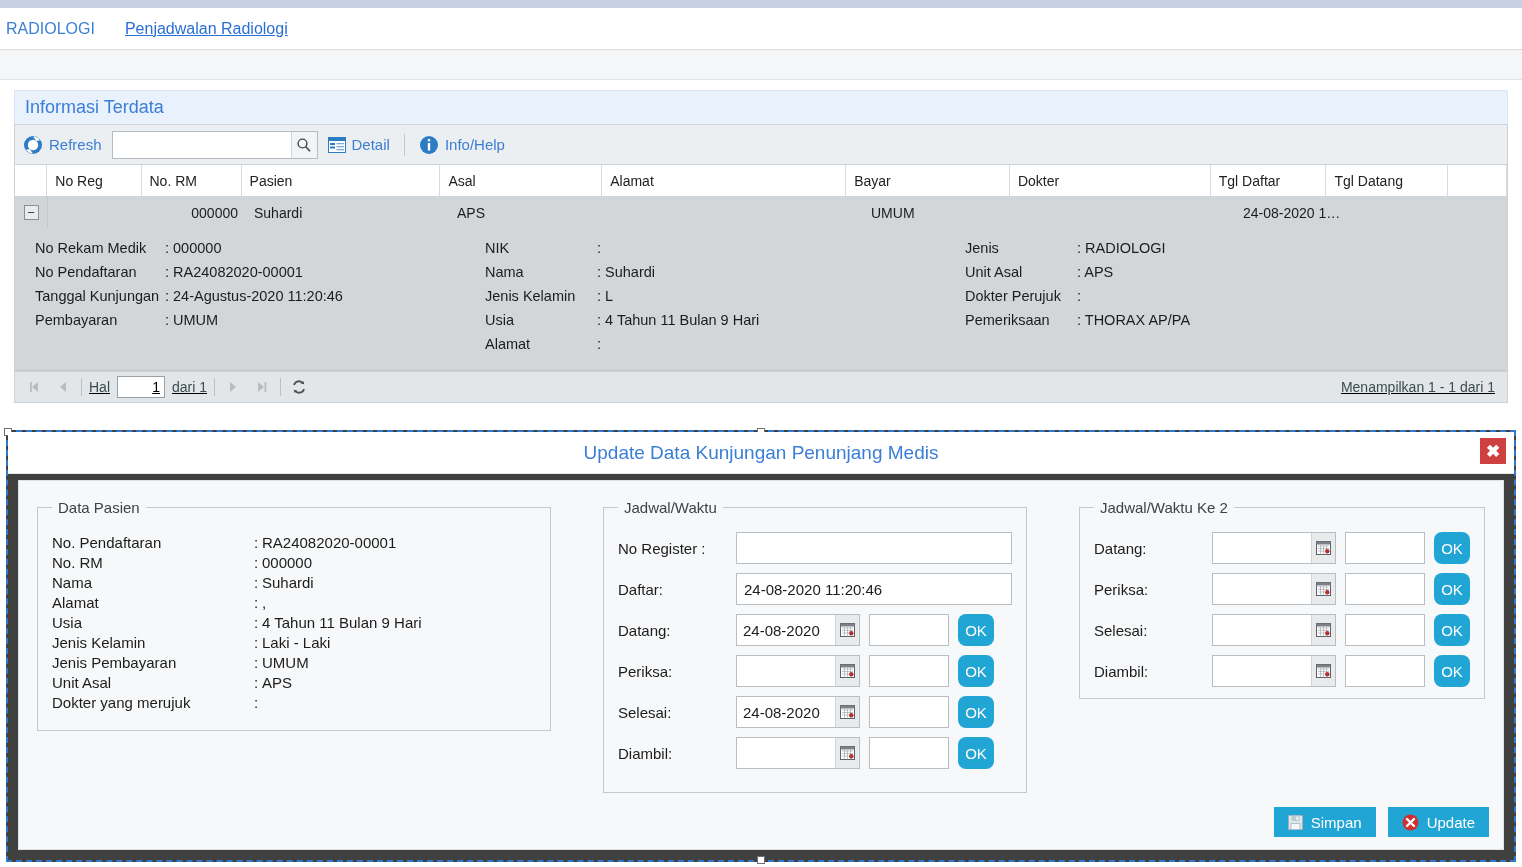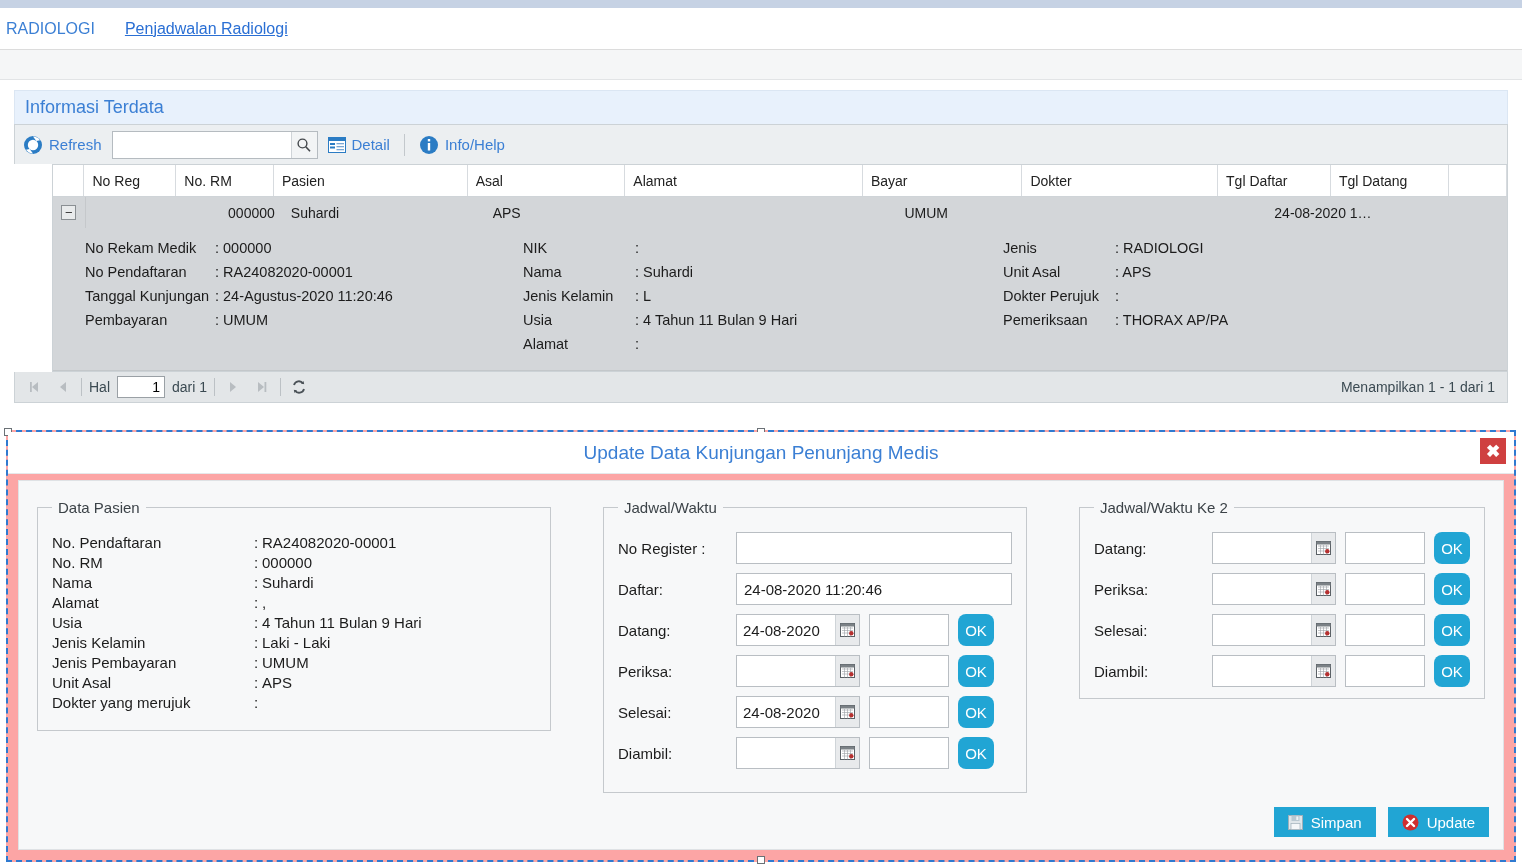--- a/index.html
+++ b/index.html
@@ -102,21 +102,20 @@
     display: flex;
     align-items: center;
     justify-content: center;
   }
   
   .ico { display:inline-block; line-height:0; }
   
   .grid {
     border: 1px solid #ccd2d6;
     background: #bef264;
-    margin-left: 38px;
   }
   .grid-head {
     display: flex;
     background: #ffffff;
     border-bottom: 1px solid #cfd4d8;
     height: 32px;
   }
   .gh {
     border-right: 1px solid #d7dbdf;
     font-size: 14px;
@@ -159,37 +158,38 @@
     color: #333; cursor: pointer;
     font-family: "Liberation Sans", sans-serif;
   }
   .detail-area {
     background: #d3d6d9;
     display: flex;
     padding: 8px 0 14px 0;
     border-bottom: 1px solid #c3c7ca;
   }
   .dcol { display: flex; flex-direction: column; }
-  .dcol.c1 { padding-left: 32px; width: 470px; }
+  .dcol.c1 { padding-left: 20px; width: 470px; }
   .dcol.c2 { width: 480px; }
   .dcol.c3 { width: 420px; }
   .drow { display: flex; font-size: 14.5px; color: #1c1c1c; height: 24px; align-items: center; }
   .dlabel { width: 130px; }
   .dlabel.wide { width: 112px; }
   .dval { }
   
   .pager {
     background: #e3e6e8;
     border: 1px solid #ccd2d6;
     border-top: none;
     height: 31px;
     display: flex;
     align-items: center;
     padding: 0 8px;
     gap: 7px;
+    text-decoration: underline;
   }
   .pbtn {
     width: 22px; height: 22px;
     display: flex; align-items: center; justify-content: center;
     cursor: pointer;
   }
   .psep { width: 1px; height: 18px; background: #bcc1c5; }
   .pager-lbl { font-size: 14px; color: #3b4a52; }
   .page-input {
     width: 48px; height: 22px;
@@ -208,21 +208,21 @@
     padding-right: 4px;
   }
   
   .modal {
     position: absolute;
     left: 6px;
     top: 430px;
     width: 1510px;
     height: 432px;
     border: 2px dashed #2f7ad0;
-    background: #fca5a5;
+    background: #404040;
   }
   .handle {
     position: absolute;
     width: 8px; height: 8px;
     background: #fff;
     border: 1px solid #6b7176;
   }
   .h-tl { left: -4px; top: -4px; }
   .h-tc { left: 50%; top: -4px; margin-left: -4px; }
   .h-bc { left: 50%; bottom: -4px; margin-left: -4px; }

